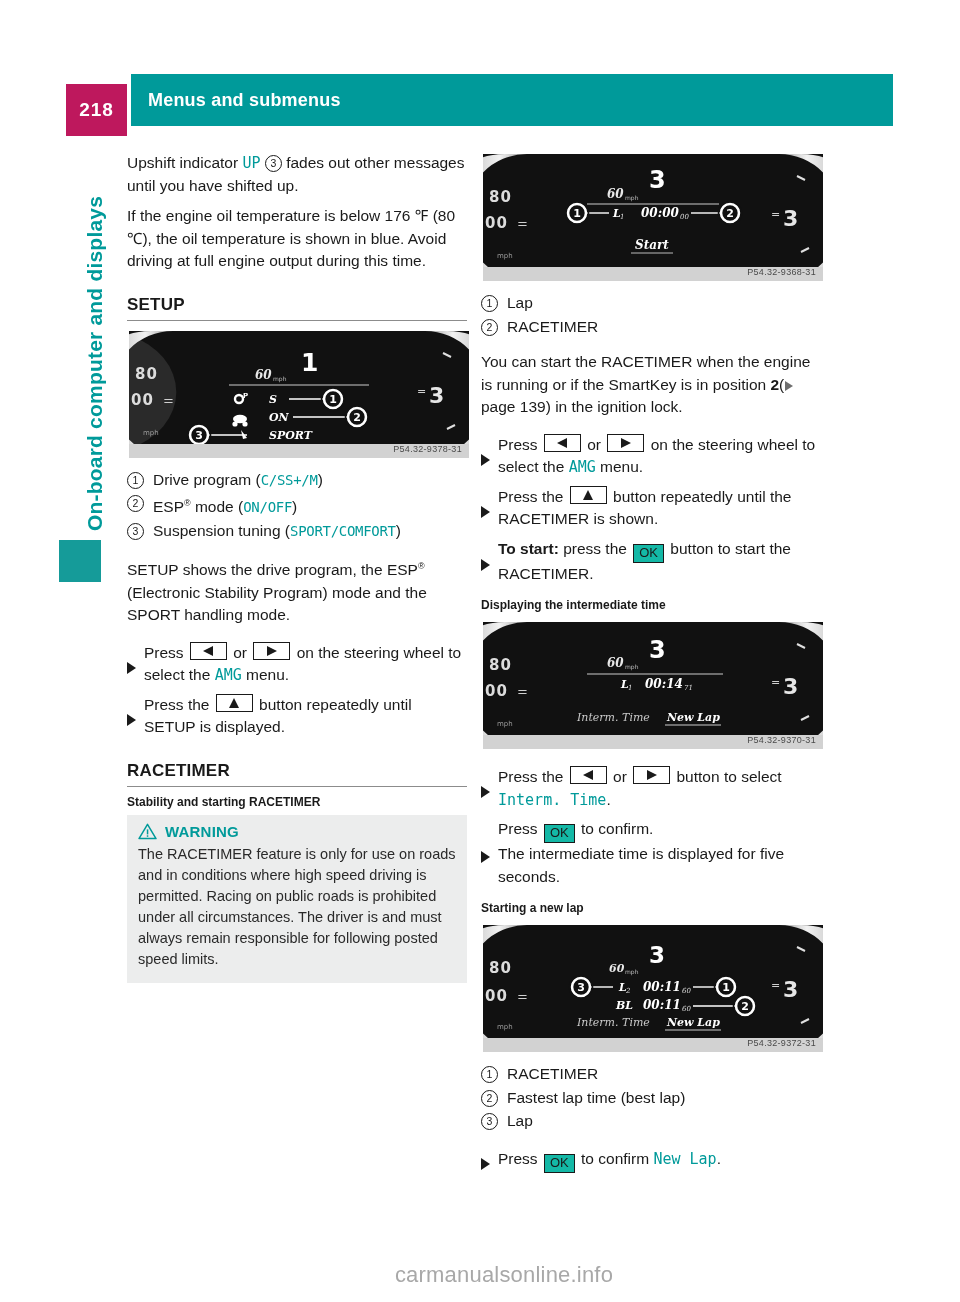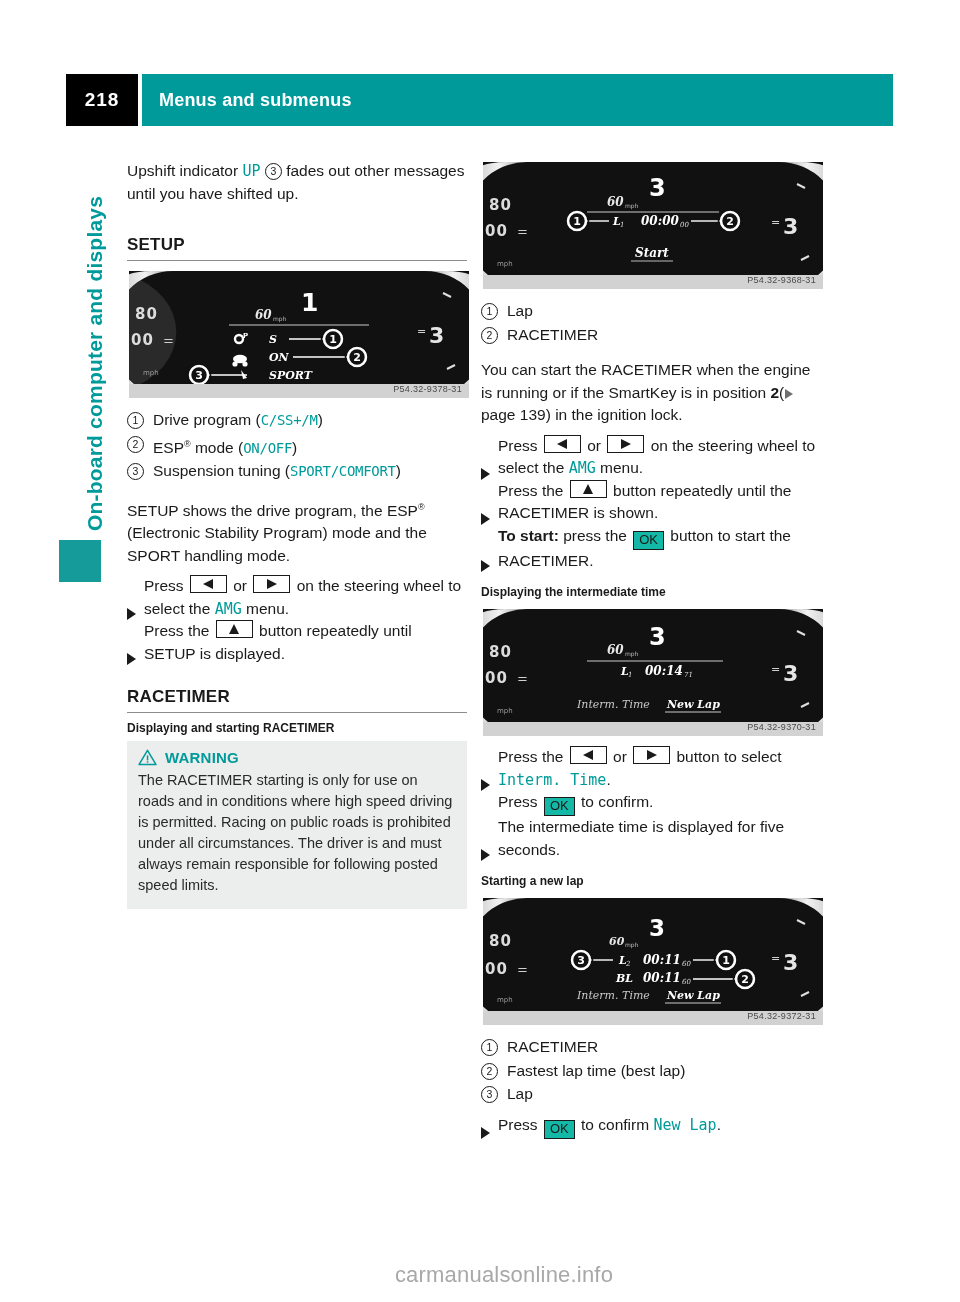--- a/index.html
+++ b/index.html
@@ -6,23 +6,23 @@
   body{
     width:960px;height:1302px;background:#ffffff;
     font-family:"Liberation Sans",sans-serif;
     color:#1a1a1a;position:relative;overflow:hidden;
   }
   .page{position:absolute;inset:0;}
 
   
   .header{position:absolute;left:66px;top:74px;width:827px;height:52px;display:flex;}
   .header-page-num{
-    width:72px;height:52px;background:#000000;color:#fff;
+    width:61px;height:52px;background:#be185d;color:#fff;
     display:flex;align-items:center;justify-content:center;
-    font-size:19px;font-weight:bold;letter-spacing:1px;
+    font-size:19px;font-weight:bold;letter-spacing:1px;margin-top:10px;
   }
   .header-gap{width:4px;height:52px;background:#ffffff;}
   .header-title{
     flex:1;height:52px;background:#009a9a;color:#fff;
     display:flex;align-items:center;padding-left:17px;
     font-size:18px;font-weight:bold;letter-spacing:.2px;
   }
 
   
   .side-tab{
@@ -32,21 +32,21 @@
     position:absolute;left:-158px;top:174px;width:390px;
     transform:rotate(-90deg);
     color:#009a9a;font-size:21px;font-weight:bold;
     text-align:left;white-space:nowrap;letter-spacing:.2px;
   }
   .side-marker{
     position:absolute;left:59px;top:540px;width:42px;height:42px;background:#159b99;
   }
 
   
-  .col{position:absolute;top:160px;width:340px;}
+  .col{position:absolute;top:152px;width:340px;}
   .col-left{left:127px;}
   .col-right{left:481px;}
 
   p.body{margin:0 0 0 0;font-size:15.5px;line-height:22.5px;}
   .sp{height:13px;}
   .sp-sm{height:8px;}
   .sp-lg{height:22px;}
 
   
   h2.sec{
@@ -64,21 +64,21 @@
   .cnum{
     display:inline-block;width:15px;height:15px;border:1.3px solid #1a1a1a;
     border-radius:50%;font-size:10.5px;line-height:15px;text-align:center;
     vertical-align:1px;font-family:"Liberation Sans",sans-serif;
   }
   .legend{display:flex;align-items:flex-start;font-size:15.5px;line-height:22.5px;margin-top:1px;}
   .legend .cnum{margin-right:9px;margin-top:3px;flex:none;}
   .legend .ltxt{flex:1;}
 
   
-  .step{display:flex;align-items:flex-end;font-size:15.5px;line-height:22.5px;margin-top:0;}
+  .step{display:flex;align-items:center;font-size:15.5px;line-height:22.5px;margin-top:7px;}
   .step .tri{
     flex:none;width:0;height:0;margin:7px 8px 0 0;
     border-top:6px solid transparent;border-bottom:6px solid transparent;
     border-left:9px solid #1a1a1a;
   }
   .step .stxt{flex:1;}
 
   
   .keybox{
     display:inline-block;border:1.3px solid #1a1a1a;background:#fff;
@@ -138,20 +138,21 @@
   </div>
   <div class="side-marker"></div>
 
   <div class="col col-left">
 
     <p class="body">
       <span>Upshift indicator </span><span class="t2">UP</span>
       <span class="cnum">3</span><span> fades out other messages until you have shifted up.</span>
     </p>
     <div class="sp-sm"></div>
+    <p class="body">If the engine oil temperature is below 176 ℉ (80 ℃), the oil temperature is shown in blue. Avoid driving at full engine output during this time.</p>
 
     <div class="sp-lg"></div>
     <h2 class="sec">SETUP</h2>
     <div class="sp-sm"></div>
 
     <div class="fig">
       <svg class="shot" viewBox="0 0 340 127" xmlns="http://www.w3.org/2000/svg">
         <defs>
           <linearGradient id="dialL" x1="0" y1="0" x2="1" y2="0">
             <stop offset="0" stop-color="#4a4a4a"></stop>
@@ -244,32 +245,32 @@
       <span class="stxt"><span>Press </span><span class="keybox k-left"><span class="gl"></span></span><span> or </span><span class="keybox k-right"><span class="gl"></span></span><span> on the steering wheel to select the </span><span class="t2">AMG</span><span> menu.</span></span>
     </div>
     <div class="step">
       <span class="tri"></span>
       <span class="stxt"><span>Press the </span><span class="keybox k-up"><span class="gl"></span></span><span> button repeatedly until SETUP is displayed.</span></span>
     </div>
 
     <div class="sp-lg"></div>
     <h2 class="sec">RACETIMER</h2>
     <div class="sp-sm"></div>
-    <h3 class="sub">Displaying and starting RACETIMER</h3>
+    <h3 class="sub">Stability and starting RACETIMER</h3>
 
     <div class="warn">
       <div class="warn-head">
         <svg width="19" height="17" viewBox="0 0 19 17">
           <path d="M9.5 1.4 L18 15.6 L1 15.6 Z" fill="none" stroke="#009a9a" stroke-width="1.5" stroke-linejoin="round"></path>
           <rect x="8.8" y="6.4" width="1.5" height="5" fill="#009a9a"></rect>
           <rect x="8.8" y="12.3" width="1.5" height="1.5" fill="#009a9a"></rect>
         </svg>
         <span class="warn-title">WARNING</span>
       </div>
-      <div class="warn-body">The RACETIMER starting is only for use on roads and in conditions where high speed driving is permitted. Racing on public roads is prohibited under all circumstances. The driver is and must always remain responsible for following posted speed limits.</div>
+      <div class="warn-body">The RACETIMER feature is only for use on roads and in conditions where high speed driving is permitted. Racing on public roads is prohibited under all circumstances. The driver is and must always remain responsible for following posted speed limits.</div>
     </div>
   </div>
 
   <div class="col col-right">
 
     <div class="fig">
       <svg class="shot" viewBox="0 0 340 127" xmlns="http://www.w3.org/2000/svg">
         <defs>
           <linearGradient id="dL2" x1="0" y1="0" x2="1" y2="0">
             <stop offset="0" stop-color="#4a4a4a"></stop>

